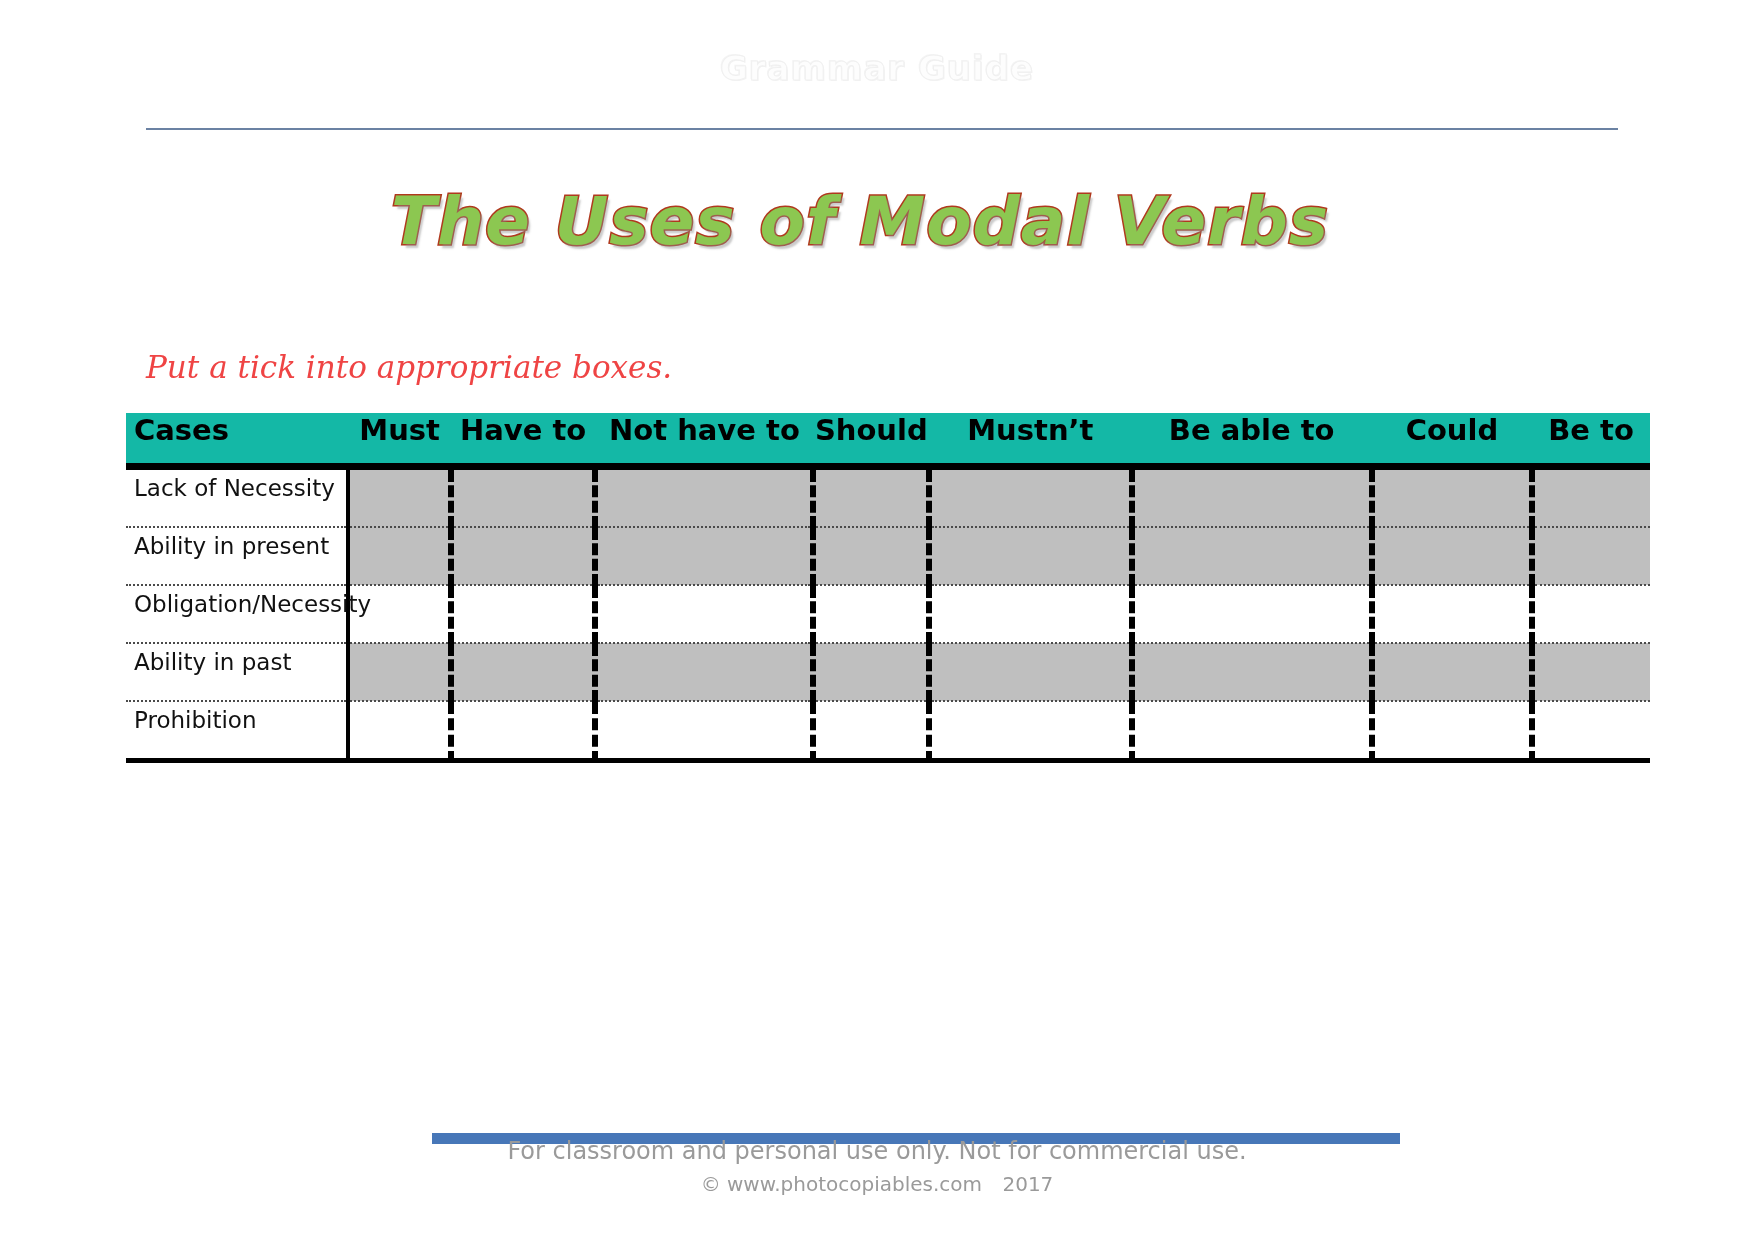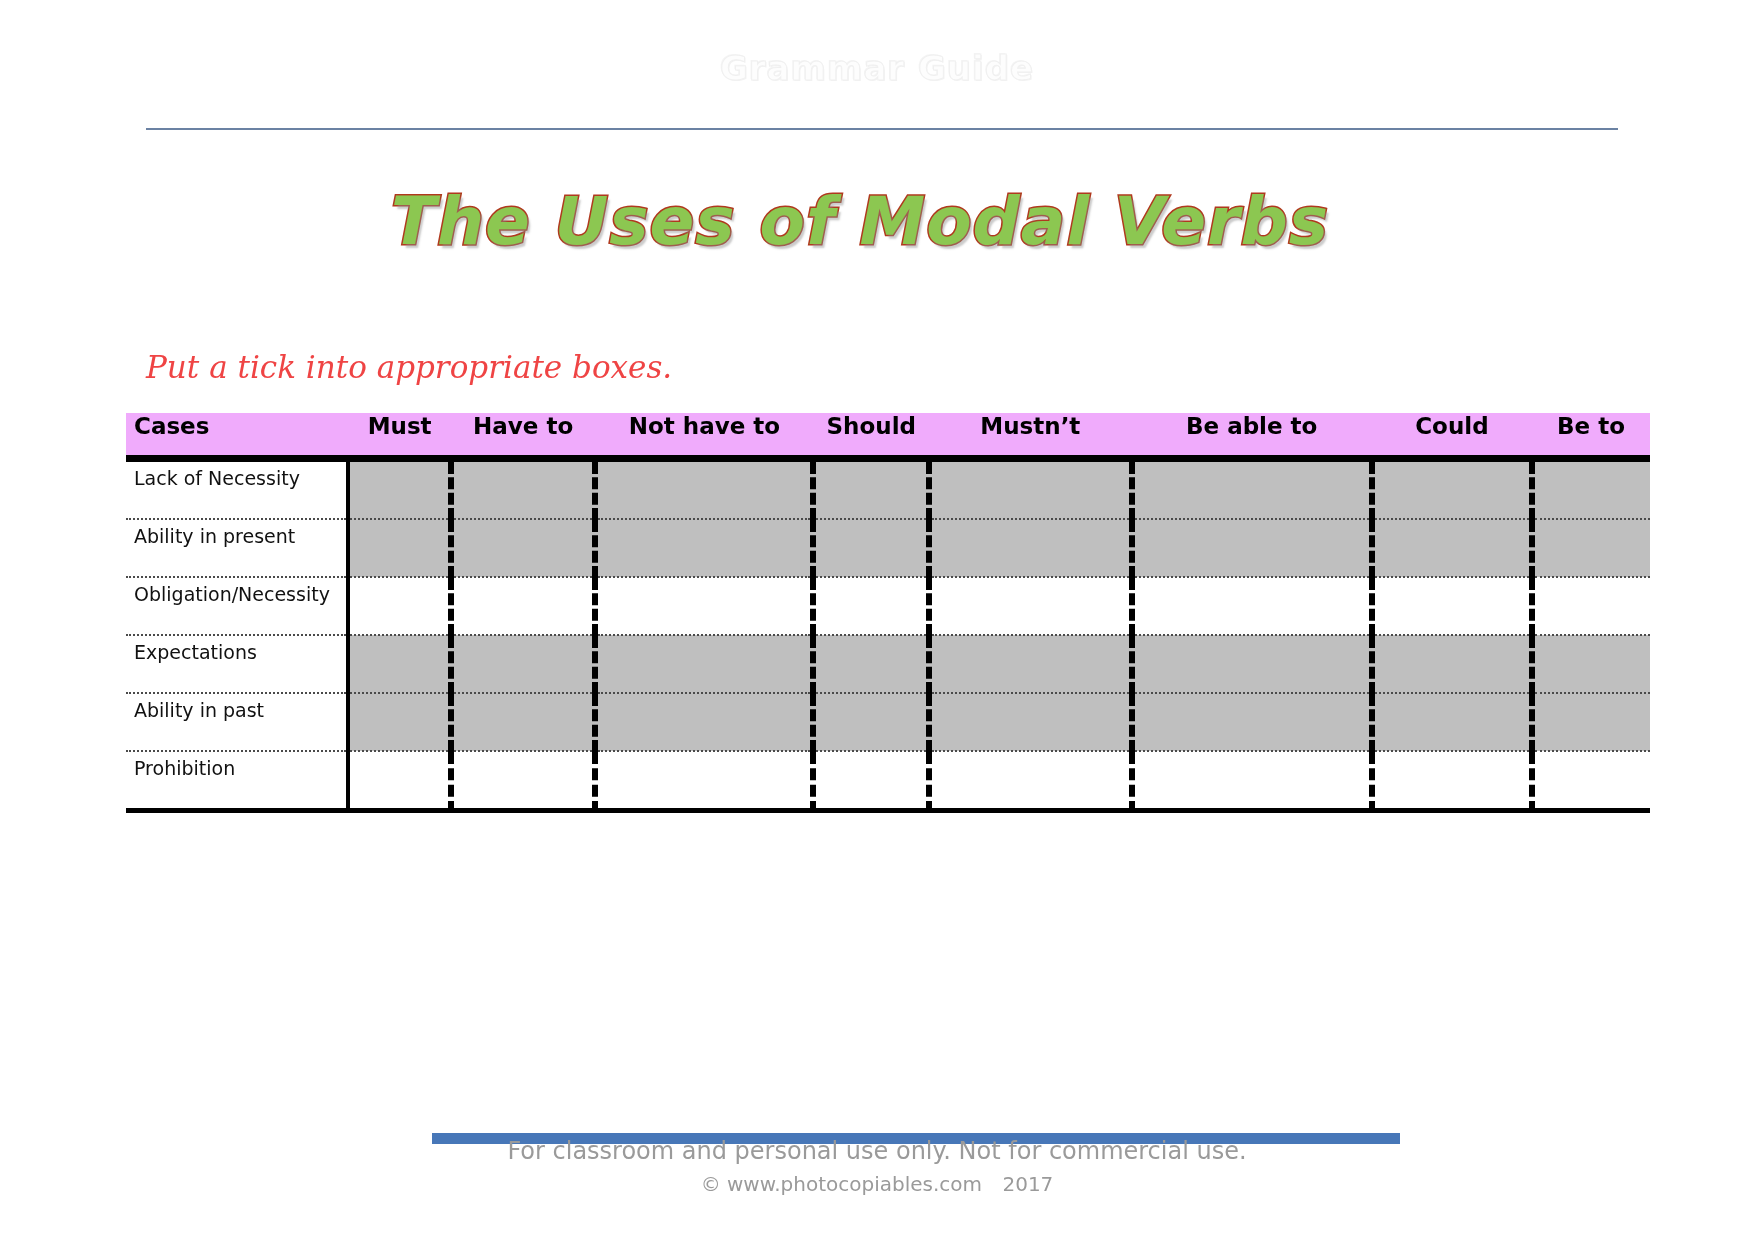--- a/index.html
+++ b/index.html
@@ -83,28 +83,28 @@
     left: 126px;
     width: 1524px;
   }
   table.grid {
     border-collapse: collapse;
     table-layout: fixed;
     width: 1524px;
   }
   table.grid th {
     font-family: "DejaVu Sans", sans-serif;
-    font-size: 23px;
+    font-size: 29px;
     font-weight: bold;
     color: #000000;
     text-align: center;
     padding: 0 0 16px 0;
     vertical-align: bottom;
     border: none;
-    background: #f0abfc;
+    background: #14b8a6;
     white-space: nowrap;
   }
   table.grid th.col-cases {
     text-align: left;
     padding-left: 8px;
   }
   table.grid thead tr {
     height: 44px;
   }
   
@@ -113,21 +113,21 @@
   }
   table.grid td {
     height: 50px;
     padding: 0;
     border-top: 2px dotted #4a4a4a;
     border-bottom: none;
     background: #ffffff;
   }
   table.grid td.label {
     font-family: "DejaVu Sans", sans-serif;
-    font-size: 19px;
+    font-size: 23px;
     color: #111111;
     text-align: left;
     vertical-align: top;
     padding: 6px 4px 0 8px;
     line-height: 1.12;
     background: #ffffff !important;
     border-right: 4px solid #000000;
   }
   table.grid tr.shaded td.data {
     background: #BFBFBF;
@@ -240,31 +240,20 @@
           <td class="data first-data"></td>
           <td class="data"></td>
           <td class="data"></td>
           <td class="data"></td>
           <td class="data"></td>
           <td class="data"></td>
           <td class="data"></td>
           <td class="data"></td>
         </tr>
         <tr class="shaded">
-          <td class="label">Expectations</td>
-          <td class="data first-data"></td>
-          <td class="data"></td>
-          <td class="data"></td>
-          <td class="data"></td>
-          <td class="data"></td>
-          <td class="data"></td>
-          <td class="data"></td>
-          <td class="data"></td>
-        </tr>
-        <tr class="shaded">
           <td class="label">Ability in past</td>
           <td class="data first-data"></td>
           <td class="data"></td>
           <td class="data"></td>
           <td class="data"></td>
           <td class="data"></td>
           <td class="data"></td>
           <td class="data"></td>
           <td class="data"></td>
         </tr>

